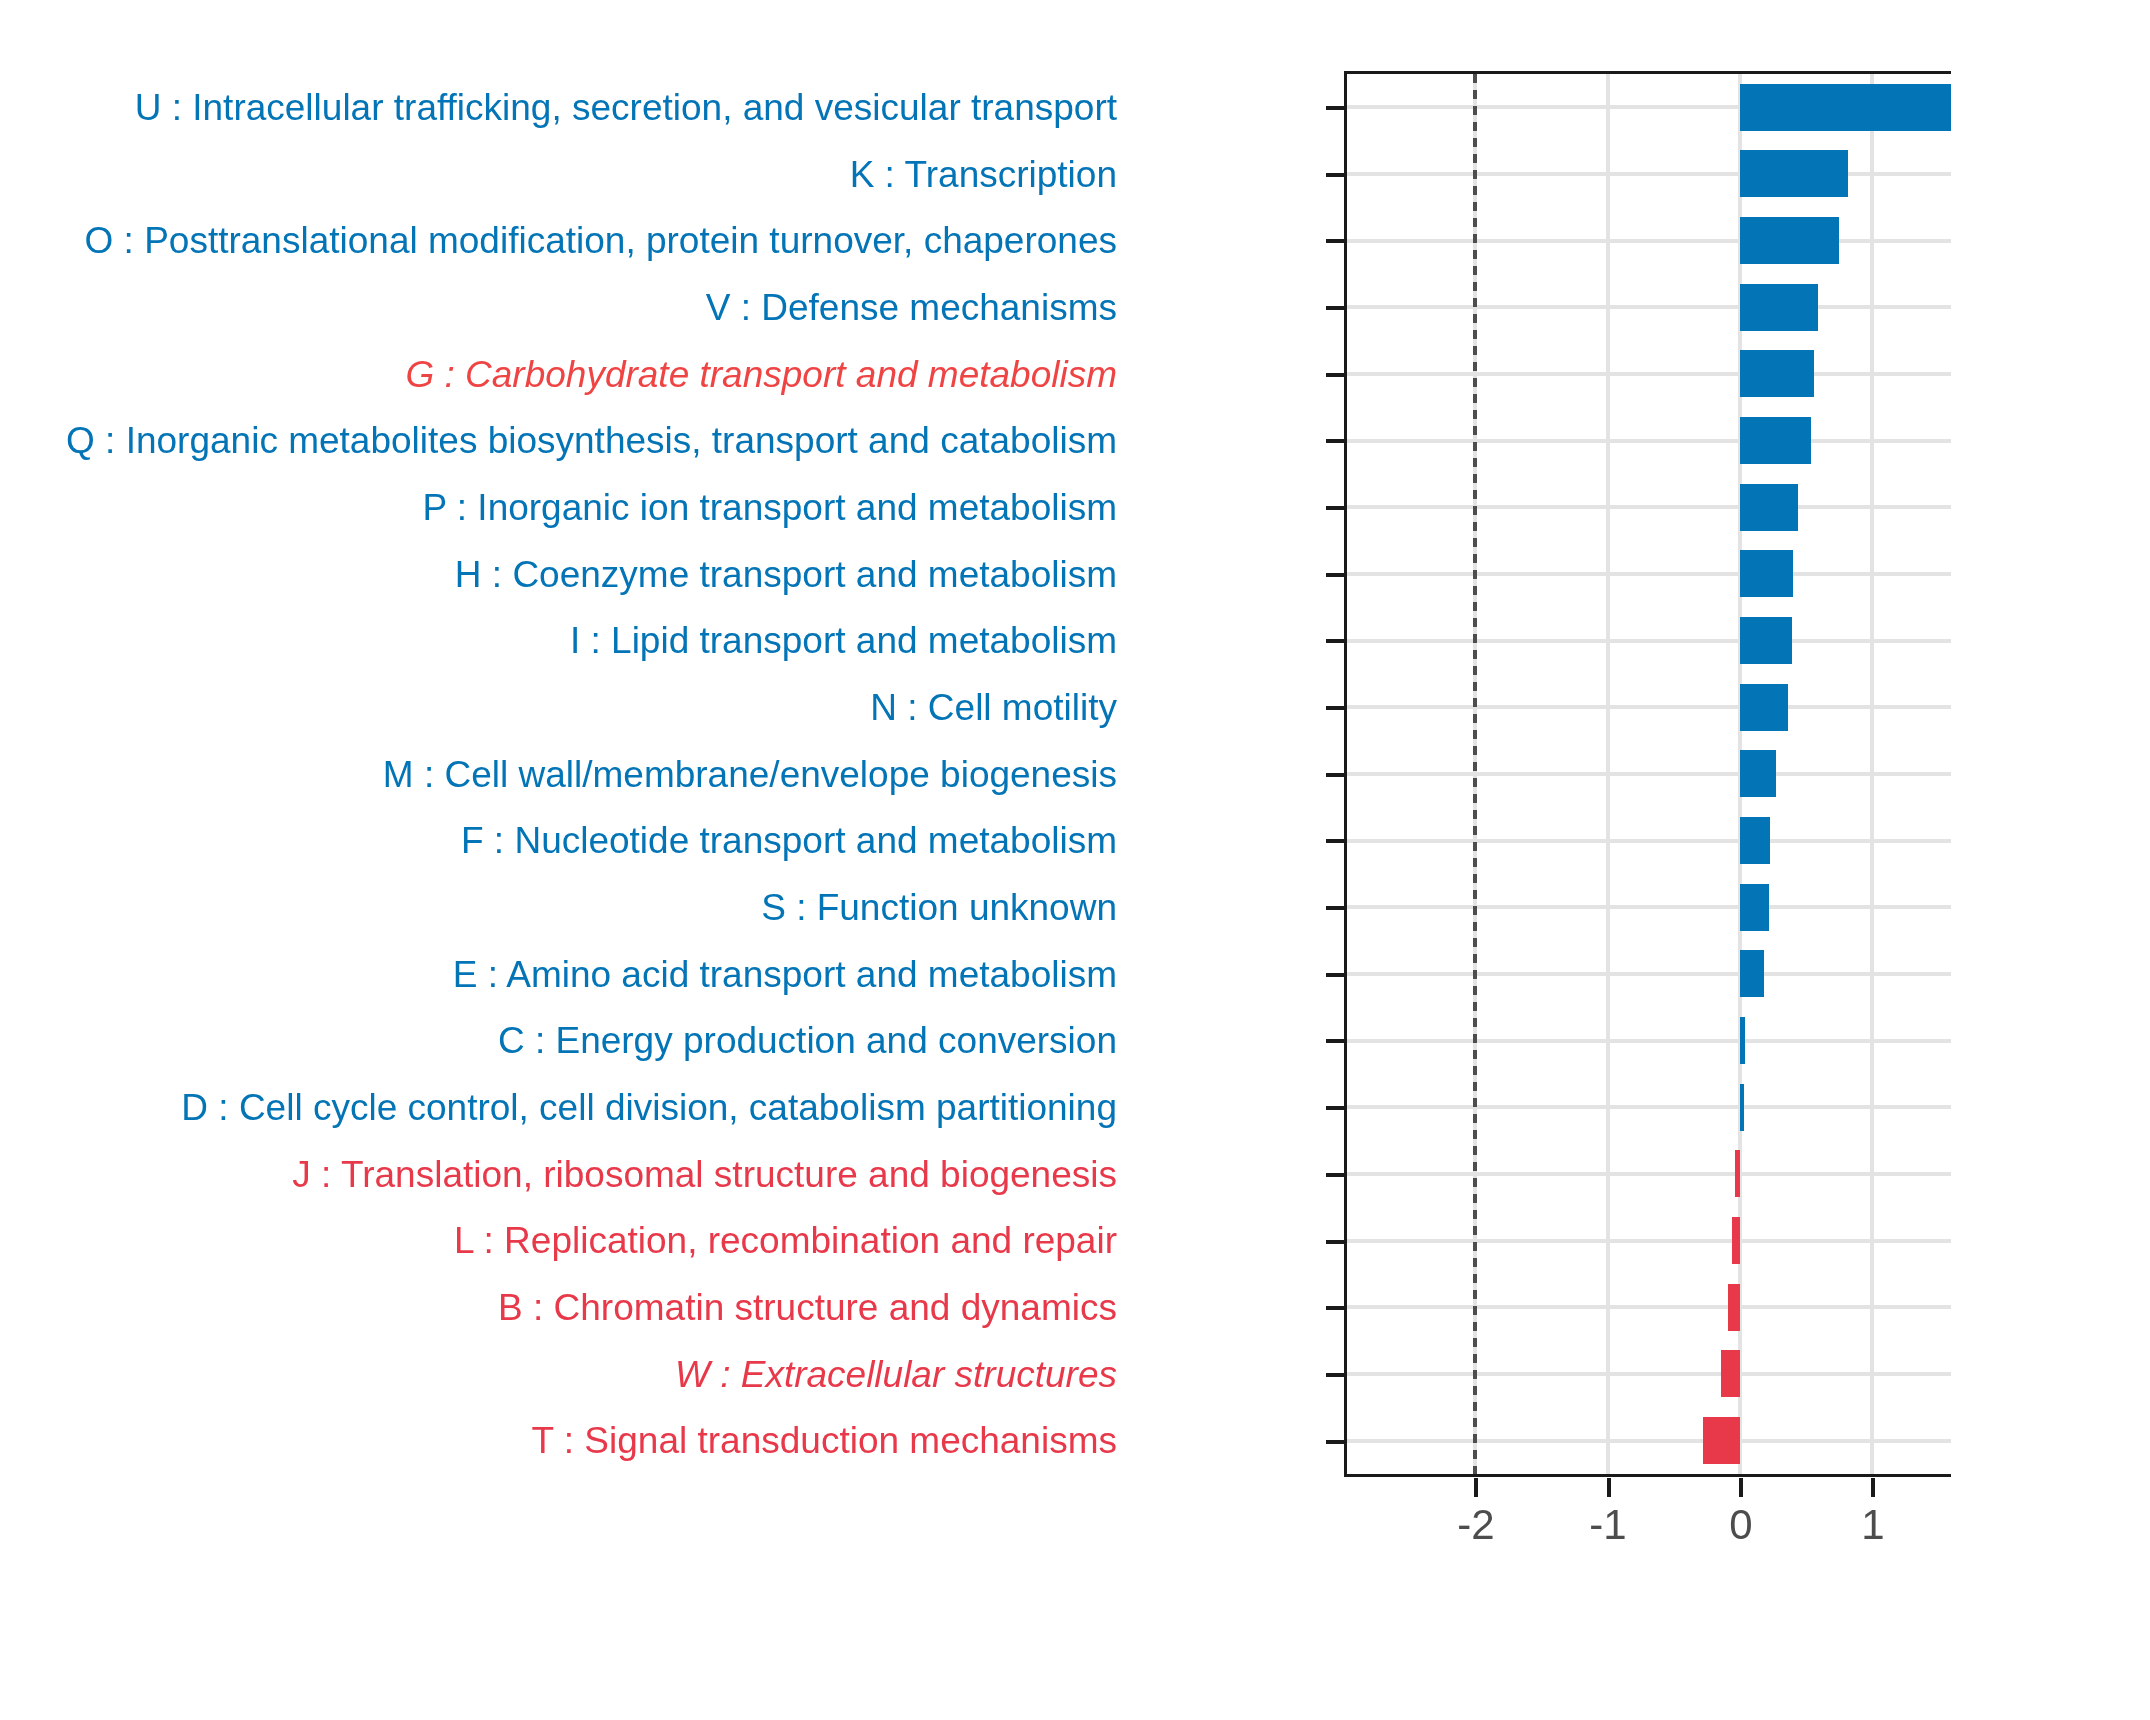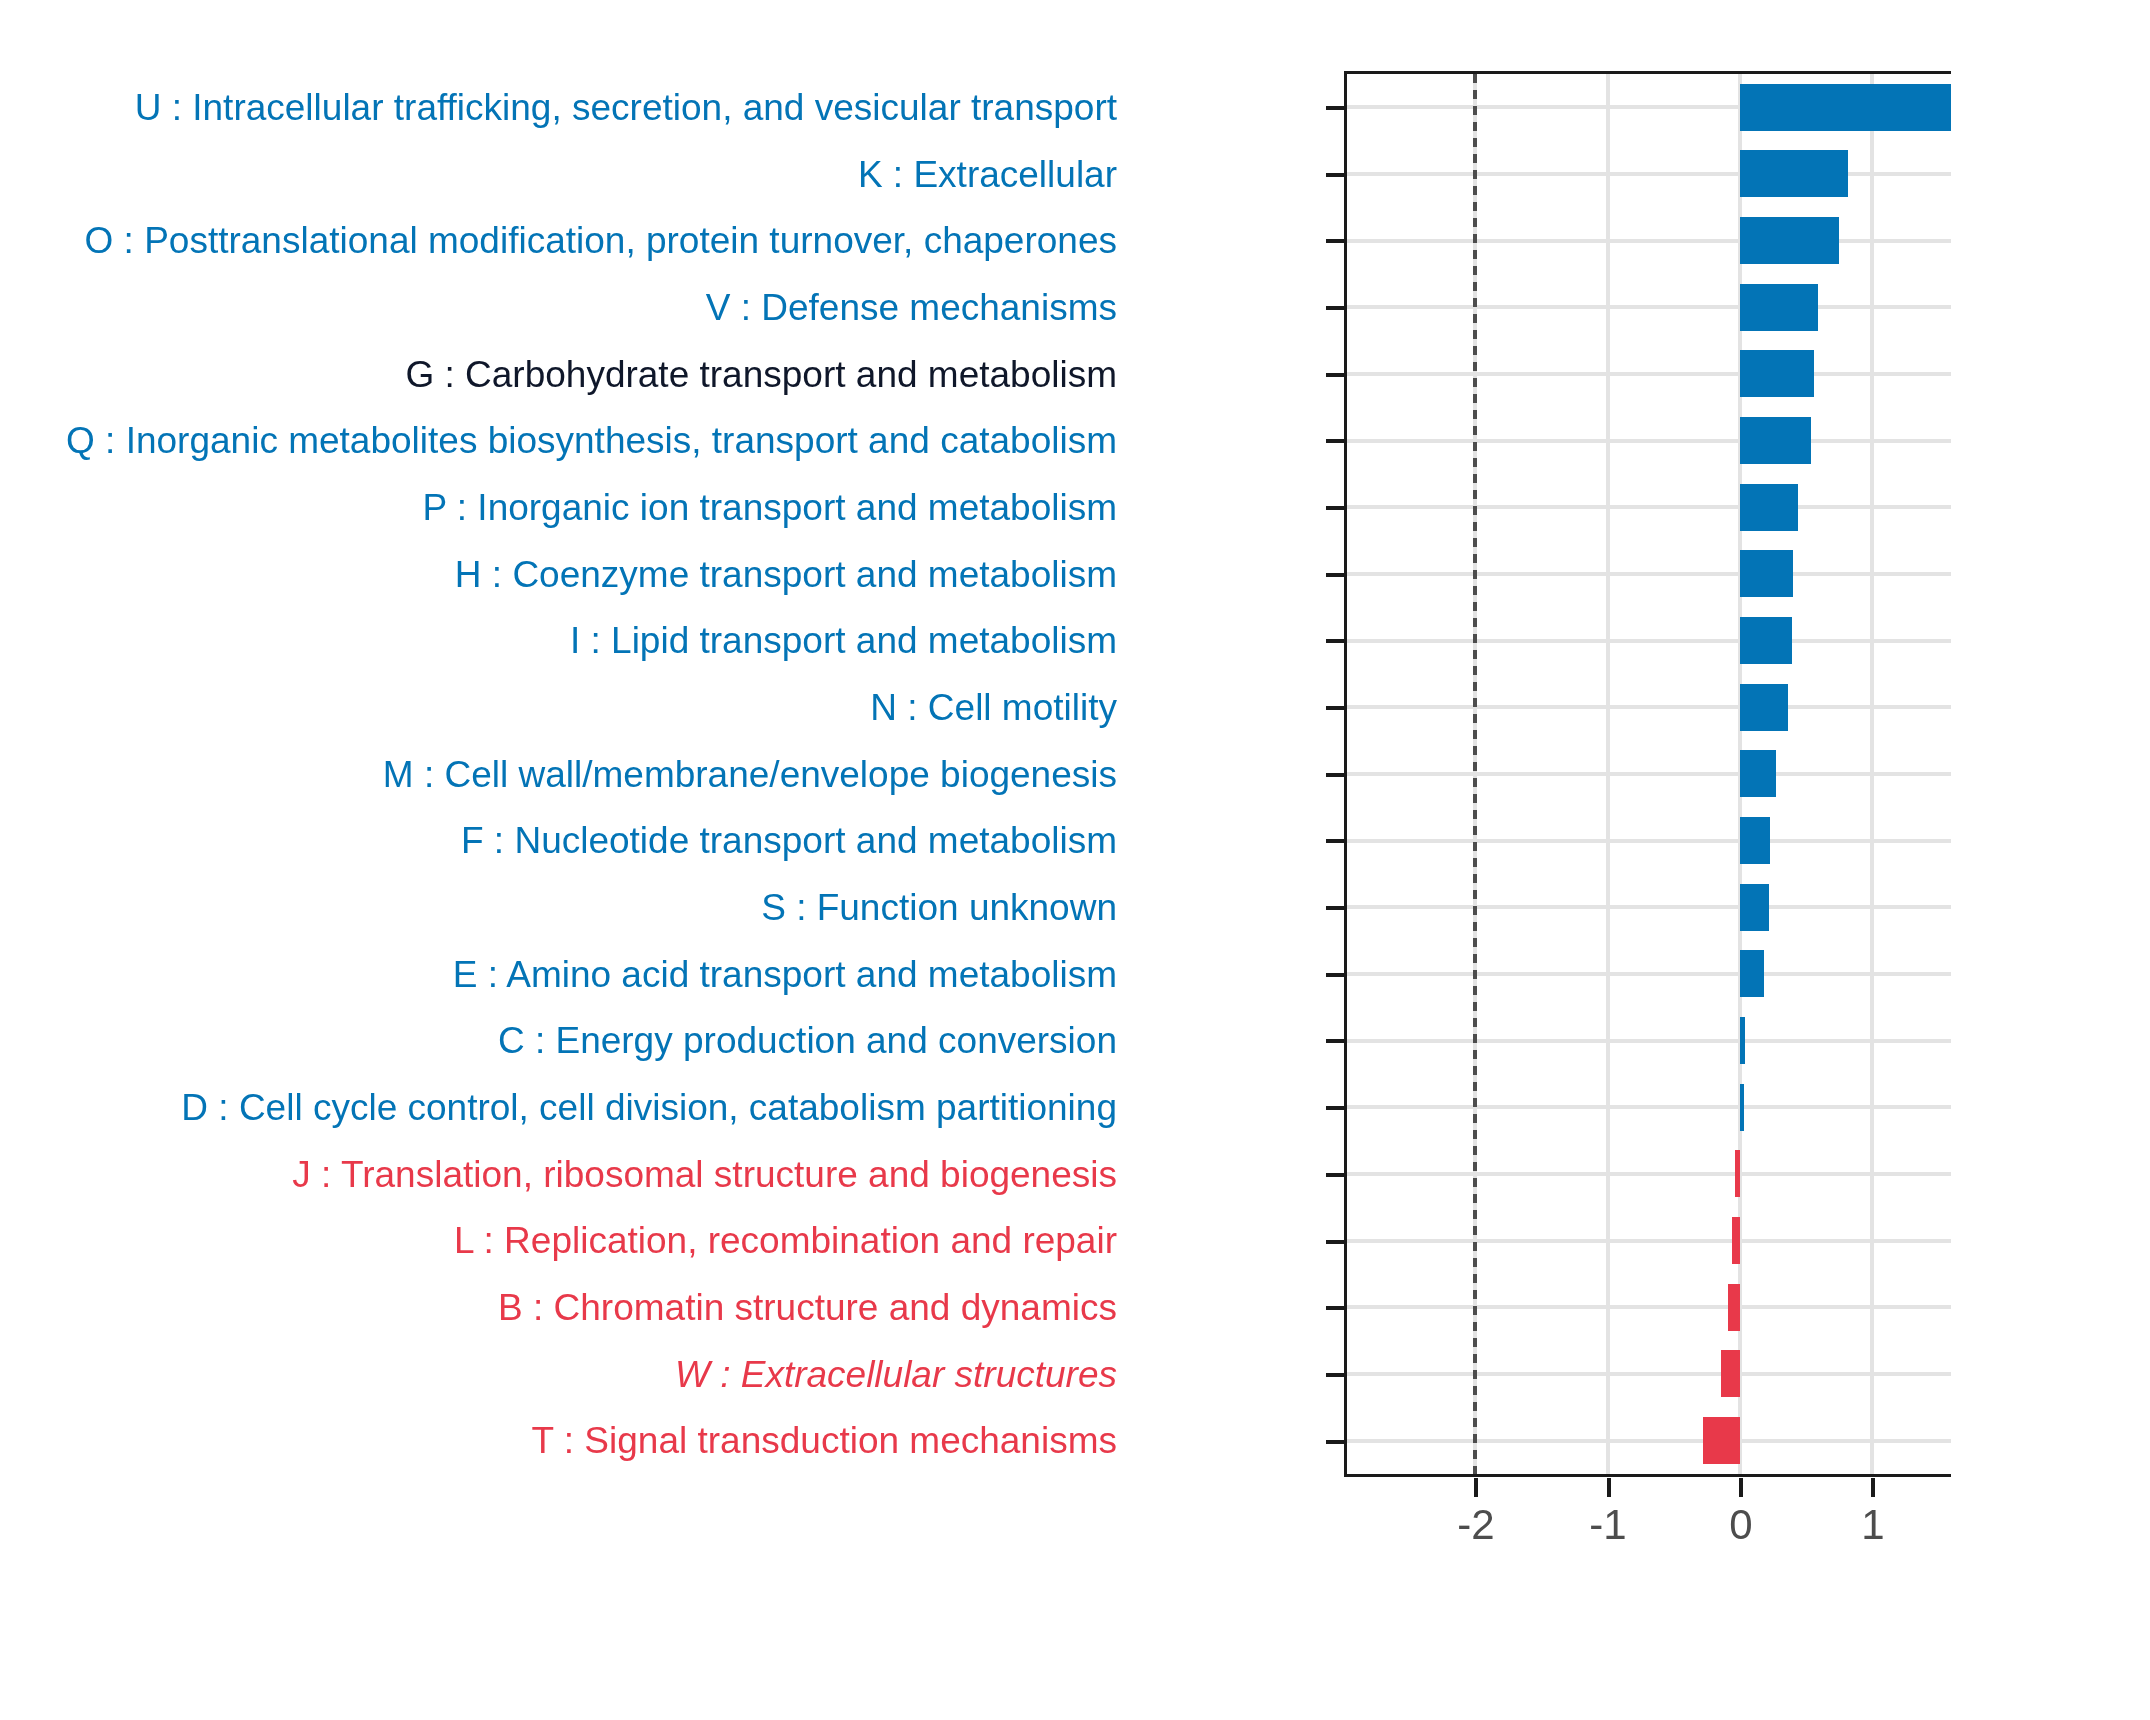--- a/index.html
+++ b/index.html
@@ -34,24 +34,24 @@
   .legend-item{display:flex;align-items:center;margin-right:23px;}
   .swatch{display:inline-block;width:49px;height:49px;margin-right:21.5px;}
   .legend-item span.ltext{font-size:39px;color:#000;}
 </style>
 </head>
 <body>
 
 <div class="fig">
   <div id="ylabels">
       <div class="cat" style="right: 834px; top: 108px; color: rgb(3, 116, 182);">U : Intracellular trafficking, secretion, and vesicular transport</div>
-      <div class="cat" style="right: 834px; top: 175px; color: rgb(3, 116, 182);">K : Extracellular</div>
+      <div class="cat" style="right: 834px; top: 175px; color: rgb(3, 116, 182);">K : Transcription</div>
       <div class="cat" style="right: 834px; top: 241px; color: rgb(3, 116, 182);">O : Posttranslational modification, protein turnover, chaperones</div>
       <div class="cat" style="right: 834px; top: 308px; color: rgb(3, 116, 182);">V : Defense mechanisms</div>
-      <div class="cat" style="right: 834px; top: 375px; color: #0f172a;">G : Carbohydrate transport and metabolism</div>
+      <div class="cat" style="right: 834px; top: 375px; color: #ef4444; font-style: italic;">G : Carbohydrate transport and metabolism</div>
       <div class="cat" style="right: 834px; top: 441px; color: rgb(3, 116, 182);">Q : Inorganic metabolites biosynthesis, transport and catabolism</div>
       <div class="cat" style="right: 834px; top: 508px; color: rgb(3, 116, 182);">P : Inorganic ion transport and metabolism</div>
       <div class="cat" style="right: 834px; top: 575px; color: rgb(3, 116, 182);">H : Coenzyme transport and metabolism</div>
       <div class="cat" style="right: 834px; top: 641px; color: rgb(3, 116, 182);">I : Lipid transport and metabolism</div>
       <div class="cat" style="right: 834px; top: 708px; color: rgb(3, 116, 182);">N : Cell motility</div>
       <div class="cat" style="right: 834px; top: 775px; color: rgb(3, 116, 182);">M : Cell wall/membrane/envelope biogenesis</div>
       <div class="cat" style="right: 834px; top: 841px; color: rgb(3, 116, 182);">F : Nucleotide transport and metabolism</div>
       <div class="cat" style="right: 834px; top: 908px; color: rgb(3, 116, 182);">S : Function unknown</div>
       <div class="cat" style="right: 834px; top: 975px; color: rgb(3, 116, 182);">E : Amino acid transport and metabolism</div>
       <div class="cat" style="right: 834px; top: 1041px; color: rgb(3, 116, 182);">C : Energy production and conversion</div>

